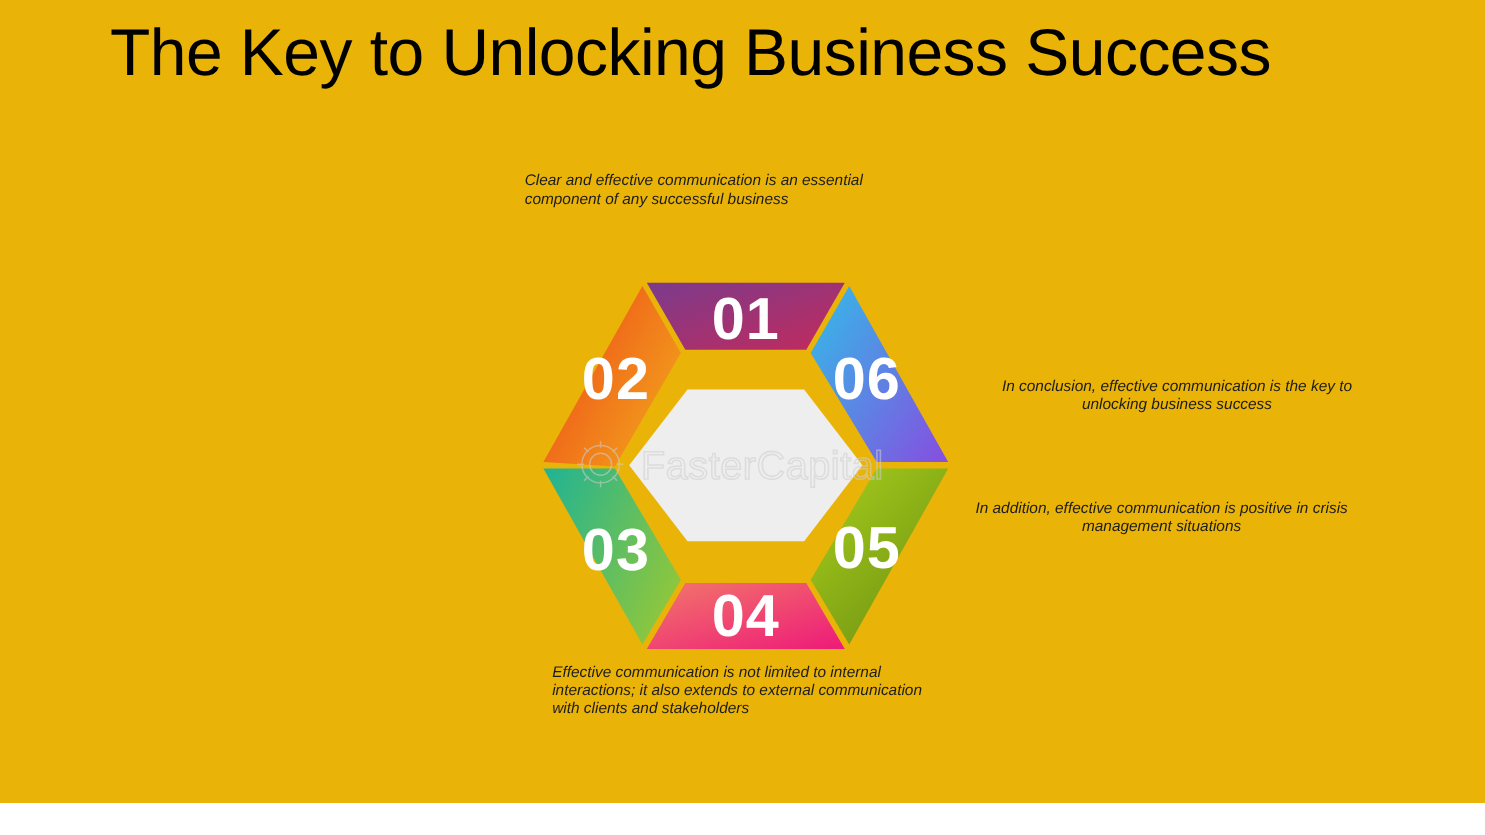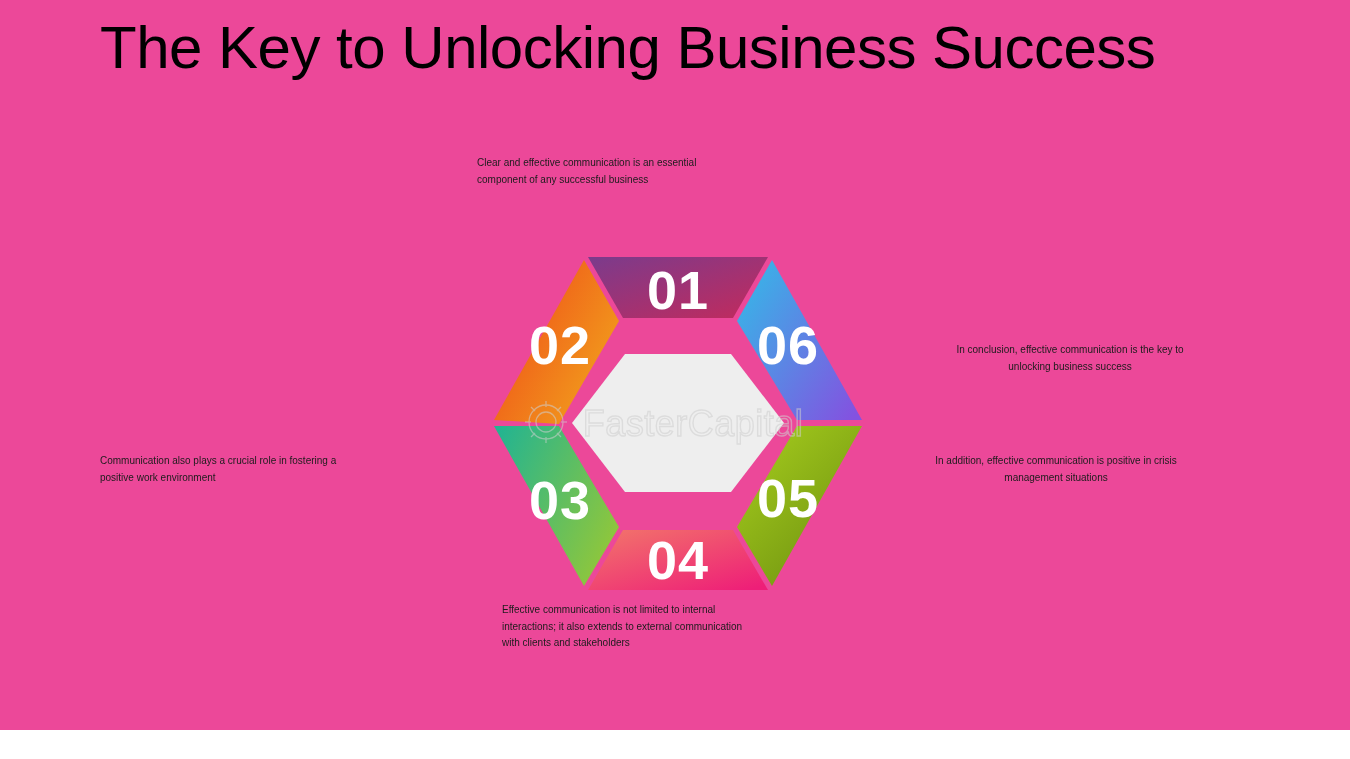--- a/index.html
+++ b/index.html
@@ -14,21 +14,21 @@
     overflow: hidden;
     font-family: "Liberation Sans", sans-serif;
     color: #1a1a1a;
   }
 
   #slide {
     position: absolute;
     left: 0; top: 0;
     width: 1350px;
     height: 730px;
-    background: #ec4899;
+    background: #eab308;
   }
 
   
   #page-title {
     position: absolute;
     left: 100px;
     top: 12px;
     width: 1140px;
     font-family: "Liberation Sans", sans-serif;
     font-size: 60px;
@@ -36,24 +36,25 @@
     font-weight: 400;
     letter-spacing: -0.5px;
     color: #000000;
     white-space: nowrap;
   }
 
   
   .caption {
     position: absolute;
     font-family: "Liberation Sans", sans-serif;
-    font-size: 10px;
+    font-size: 14px;
     line-height: 16.5px;
     color: #1c1c1c;
     white-space: pre-line;
+    font-style: italic;
   }
   .caption.right { text-align: center; }
 
   #caption-01 { left: 477px; top: 155px; width: 345px; }
   #caption-02 { left: 79px;  top: 323px; width: 380px; }
   #caption-03 { left: 100px; top: 453px; width: 370px; }
   #caption-04 { left: 502px; top: 602px; width: 375px; }
   #caption-05 { left: 866px; top: 453px; width: 380px; }
   #caption-06 { left: 890px; top: 342px; width: 360px; }
 
@@ -97,22 +98,20 @@
 </style>
 </head>
 <body>
 
 <div id="slide">
 
   <div id="page-title">The Key to Unlocking Business Success</div>
 
   <div class="caption" id="caption-01">Clear and effective communication is an essential
 component of any successful business</div>
-  <div class="caption" id="caption-03">Communication also plays a crucial role in fostering a
-positive work environment</div>
   <div class="caption" id="caption-04">Effective communication is not limited to internal
 interactions; it also extends to external communication
 with clients and stakeholders</div>
   <div class="caption right" id="caption-05">In addition, effective communication is positive in crisis
 management situations</div>
   <div class="caption right" id="caption-06">In conclusion, effective communication is the key to
 unlocking business success</div>
 
   <div id="hexagon-graphic">
     <svg viewBox="0 0 380 340" xmlns="http://www.w3.org/2000/svg">

